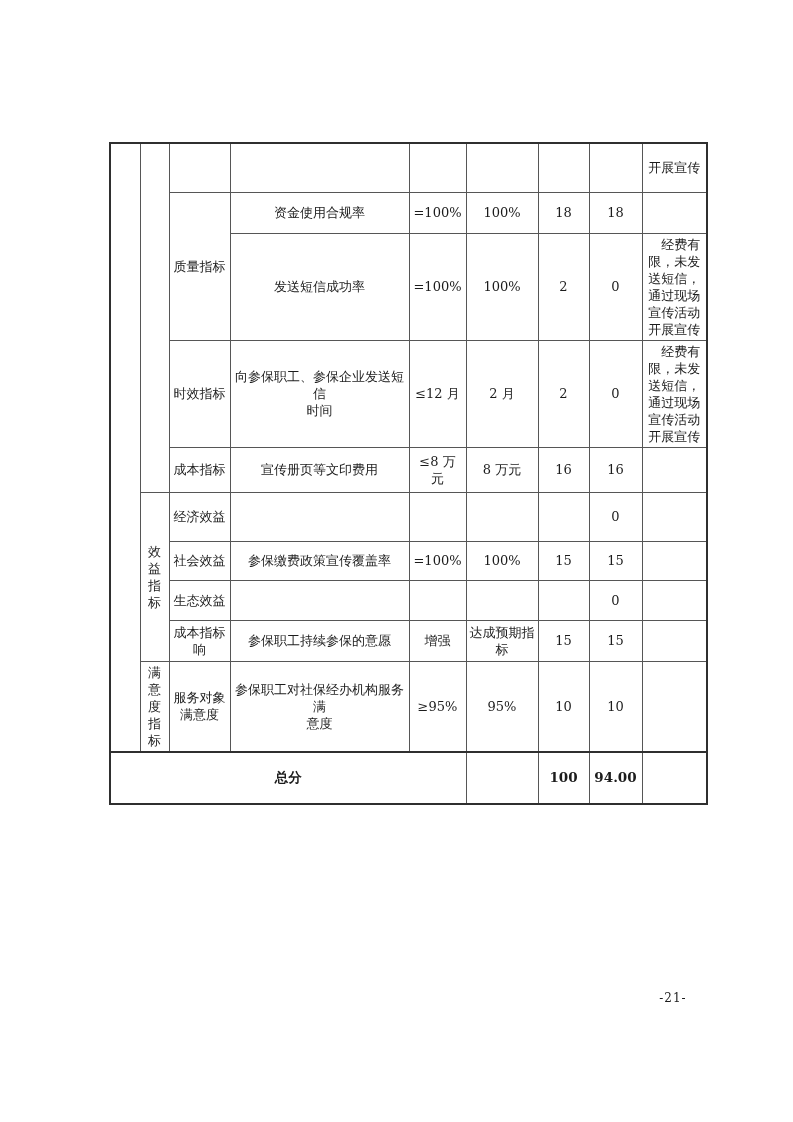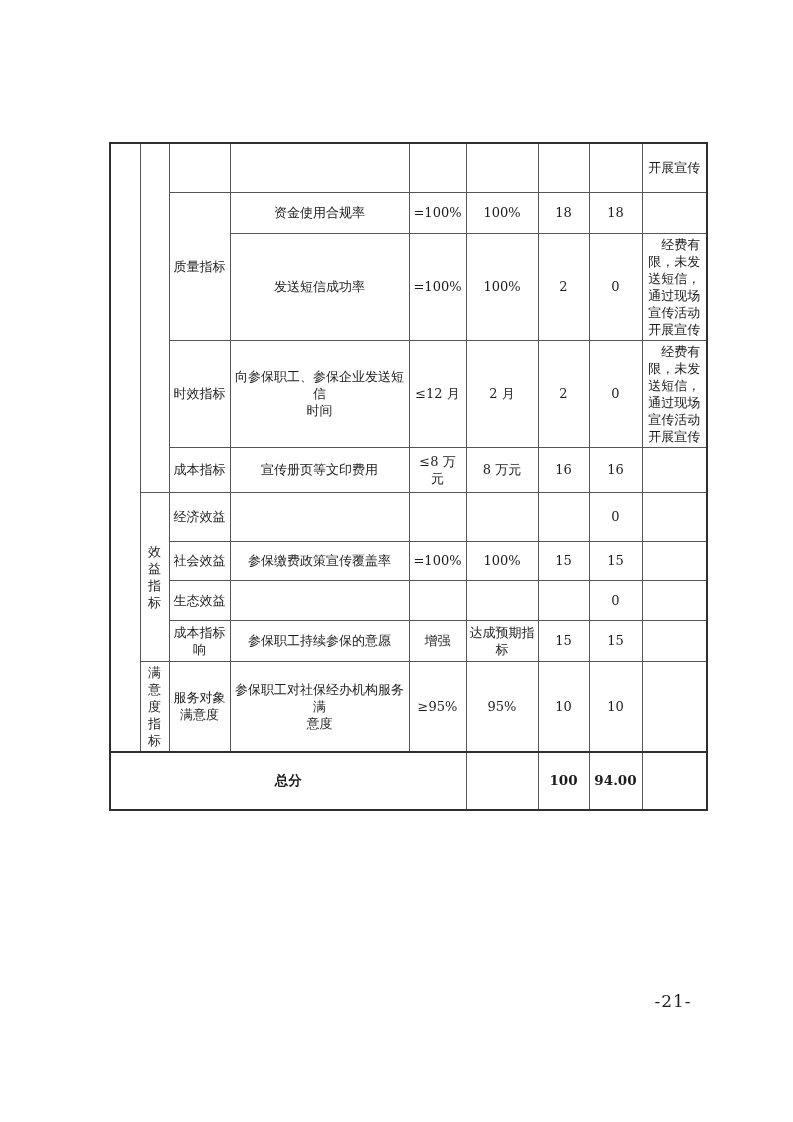--- a/index.html
+++ b/index.html
@@ -25,21 +25,21 @@
   td.grp{ font-size:13px;line-height:16px;padding:0; }
   td.note{ font-size:11.5px;line-height:13.5px;text-align:left;padding:2px 5px;vertical-align:middle; }
   td.note-top{ vertical-align:top;padding-top:4px; }
   td.num{ font-size:13px; }
   tr.total-row td{
     border-top:2px solid #2f2f2f;
     font-weight:bold;font-size:13.5px;
   }
   .page-number{
     position:absolute;left:606px;top:991px;width:134px;
-    text-align:center;font-size:17px;letter-spacing:1px;
+    text-align:center;font-size:12px;letter-spacing:1px;
   }
 </style>
 </head>
 <body>
 
 <div class="table-wrap">
   <table class="perf">
     <colgroup>
       <col style="width:30px">
         <col style="width:29px">
@@ -161,21 +161,21 @@
         <td class="cat">服务对象
 满意度</td>
         <td class="ind">参保职工对社保经办机构服务满
 意度</td>
         <td>≥95%</td>
         <td>95%</td>
         <td class="num">10</td>
         <td class="num">10</td>
         <td class="note"></td>
       </tr>
-      <tr class="total-row" style="height:58px">
+      <tr class="total-row" style="height:52px">
         <td colspan="5">总分</td>
         <td></td>
         <td class="num">100</td>
         <td class="num">94.00</td>
         <td></td>
       </tr>
     </tbody>
   </table>
 </div>
 

